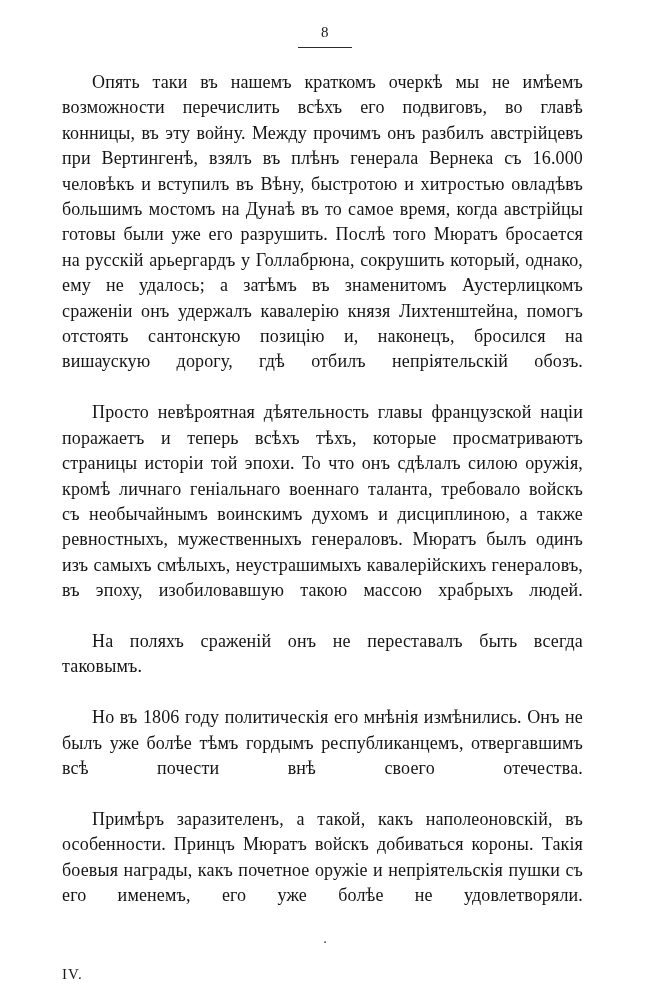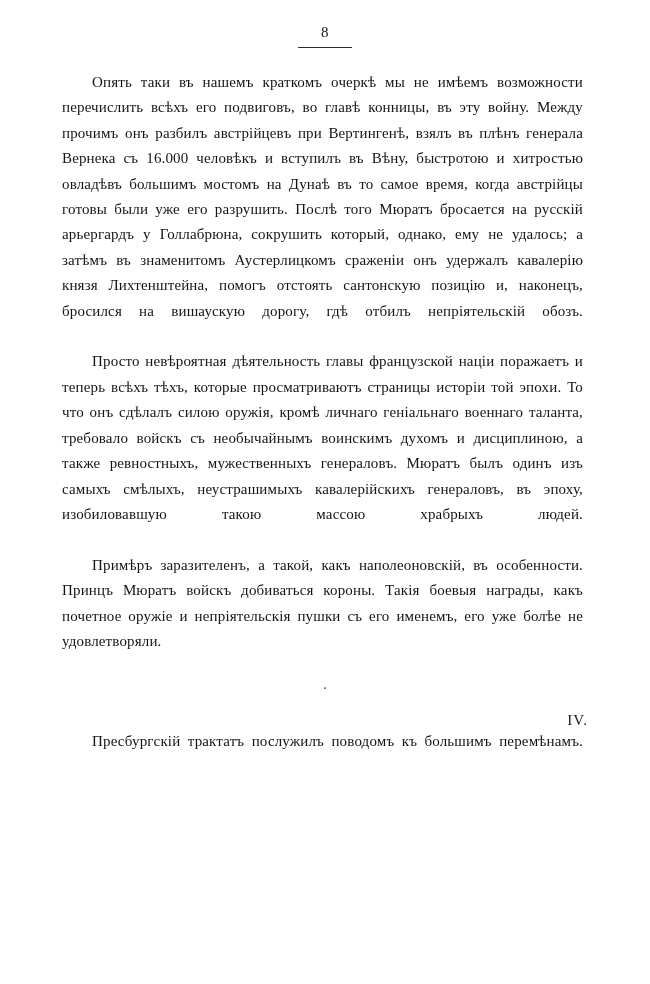--- a/index.html
+++ b/index.html
@@ -32,31 +32,31 @@
   .rule {
     width: 54px;
     height: 1px;
     background: #2b2b2b;
     margin: 0 auto 22px auto;
   }
   .body-text p {
     margin: 0 5px 0 0;
     text-align: justify;
     text-justify: inter-word;
-    font-size: 15px;
+    font-size: 18px;
     line-height: 25.4px;
     text-indent: 30px;
     color: #141414;
     letter-spacing: 0.15px;
     word-spacing: 0.5px;
     -webkit-hyphens: none;
     hyphens: none;
   }
   .section-head {
-    text-align: right;
+    text-align: left;
     font-size: 15px;
     margin: 18px 0 0 0;
     letter-spacing: 1px;
   }
   .dot-sep {
     text-align: center;
     font-size: 14px;
     line-height: 10px;
     margin: 4px 0 6px 0;
     color: #333;
@@ -72,20 +72,22 @@
 <body>
 
 <div class="page">
 
   <div class="page-number">8</div>
   <div class="rule"></div>
 
   <div class="body-text">
     <p>Опять таки въ нашемъ краткомъ очеркѣ мы не имѣемъ возможности перечислить всѣхъ его подвиговъ, во главѣ конницы, въ эту войну. Между прочимъ онъ разбилъ австрійцевъ при Вертингенѣ, взялъ въ плѣнъ генерала Вернека съ 16.000 человѣкъ и вступилъ въ Вѣну, быстротою и хитростью овладѣвъ большимъ мостомъ на Дунаѣ въ то самое время, когда австрійцы готовы были уже его разрушить. Послѣ того Мюратъ бросается на русскій арьергардъ у Голлабрюна, сокрушить который, однако, ему не удалось; а затѣмъ въ знаменитомъ Аустерлицкомъ сраженіи онъ удержалъ кавалерію князя Лихтенштейна, помогъ отстоять сантонскую позицію и, наконецъ, бросился на вишаускую дорогу, гдѣ отбилъ непріятельскій обозъ.</p>
     <p>Просто невѣроятная дѣятельность главы французской націи поражаетъ и теперь всѣхъ тѣхъ, которые просматриваютъ страницы исторіи той эпохи. То что онъ сдѣлалъ силою оружія, кромѣ личнаго геніальнаго военнаго таланта, требовало войскъ съ необычайнымъ воинскимъ духомъ и дисциплиною, а также ревностныхъ, мужественныхъ генераловъ. Мюратъ былъ одинъ изъ самыхъ смѣлыхъ, неустрашимыхъ кавалерійскихъ генераловъ, въ эпоху, изобиловавшую такою массою храбрыхъ людей.</p>
+    <p>На поляхъ сраженій онъ не переставалъ быть всегда таковымъ.</p>
+    <p>Но въ 1806 году политическія его мнѣнія измѣнились. Онъ не былъ уже болѣе тѣмъ гордымъ республиканцемъ, отвергавшимъ всѣ почести внѣ своего отечества.</p>
     <p>Примѣръ заразителенъ, а такой, какъ наполеоновскій, въ особенности. Принцъ Мюратъ войскъ добиваться короны. Такія боевыя награды, какъ почетное оружіе и непріятельскія пушки съ его именемъ, его уже болѣе не удовлетворяли.</p>
   </div>
 
   <div class="dot-sep">·</div>
 
   <div class="section-head">IV.</div>
 
   <div class="body-text">
     <p>Пресбургскій трактатъ послужилъ поводомъ къ большимъ перемѣнамъ.</p>
 

